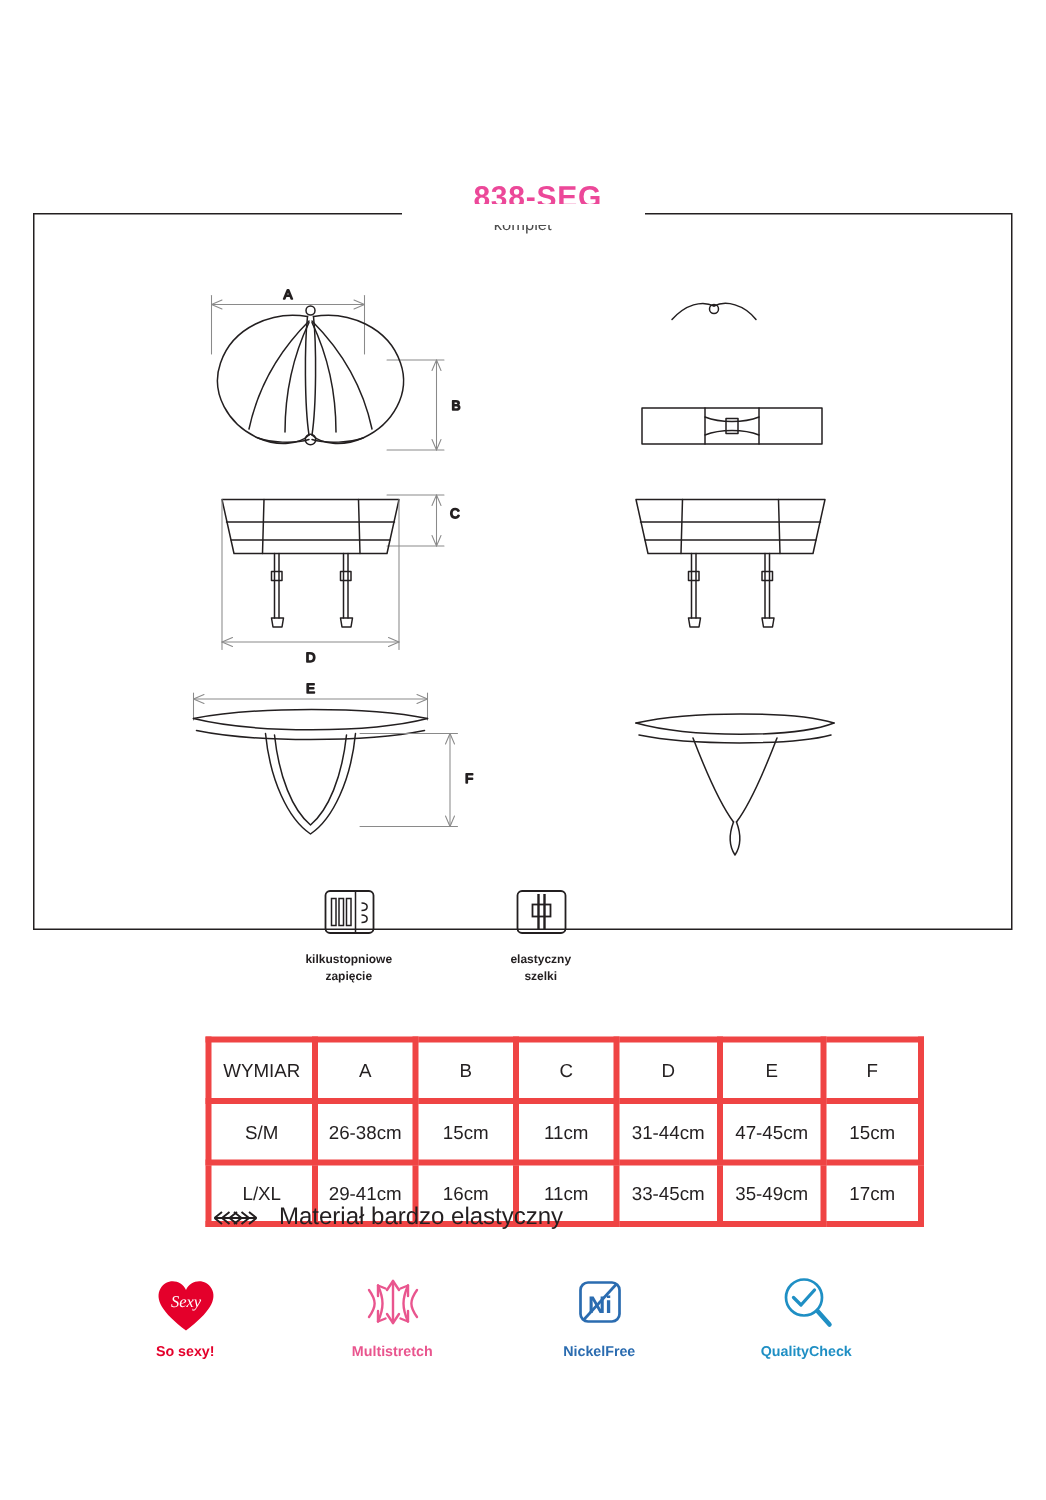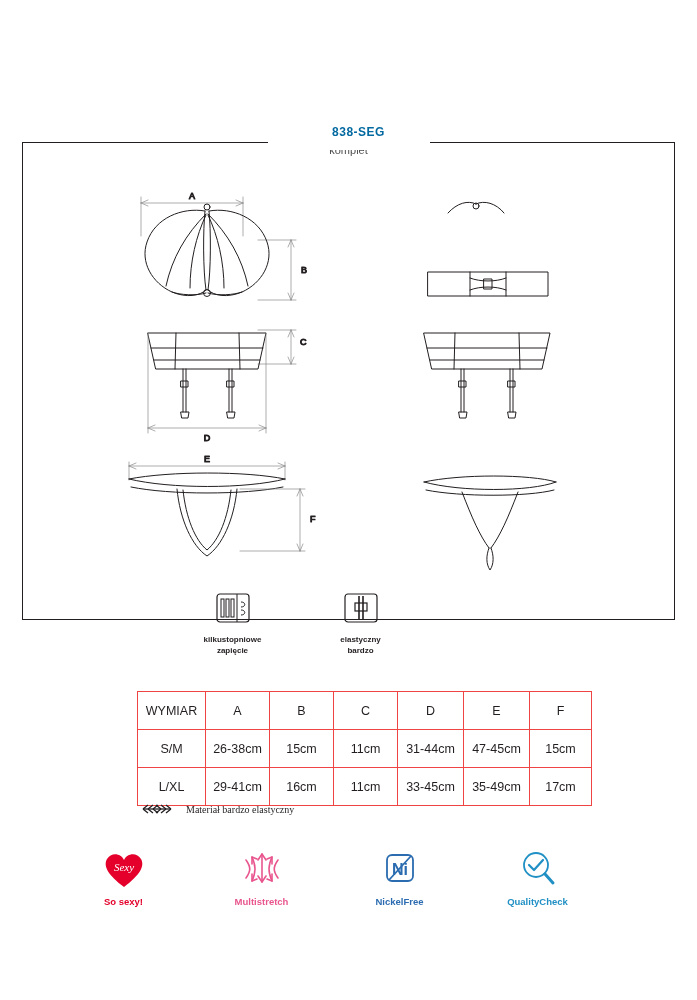--- a/index.html
+++ b/index.html
@@ -22,24 +22,24 @@
 
   
   .title-wrap {
     position: absolute;
     top: 122px;
     left: 0;
     width: 697px;
     text-align: center;
   }
   .title {
-    font-size: 12px;
+    font-size: 20px;
     font-weight: bold;
     letter-spacing: 0.5px;
-    color: #0369a1;
+    color: #ec4899;
     line-height: 20px;
     margin-left: 20px;
   }
   .subtitle {
     font-size: 11px;
     color: #4d4d4d;
     line-height: 14px;
     margin-top: 1px;
   }
 
@@ -106,21 +106,21 @@
     left: 137px;
     top: 691px;
     width: 419px;
   }
   table.sizes {
     border-collapse: collapse;
     width: 419px;
     table-layout: fixed;
   }
   table.sizes td, table.sizes th {
-    border: 1px solid #ef4444;
+    border: 4px solid #ef4444;
     height: 37px;
     font-size: 12.5px;
     font-weight: normal;
     text-align: center;
     color: #231f20;
     padding: 0 2px;
   }
   table.sizes th {
     font-weight: normal;
   }
@@ -135,23 +135,22 @@
   
   .elastic {
     position: absolute;
     left: 137px;
     top: 803px;
     display: flex;
     align-items: center;
     gap: 9px;
   }
   .elastic .note {
-    font-size: 10px;
+    font-size: 16px;
     color: #231f20;
-    font-family: Liberation Serif, serif;
   }
 
   
   .badges {
     position: absolute;
     left: 0;
     top: 846px;
     width: 661px;
     display: flex;
     justify-content: center;
@@ -350,21 +349,21 @@
       <div class="glyph">
         <svg width="40" height="36" viewBox="0 0 40 36">
           <rect x="4" y="4" width="32" height="28" rx="3" fill="none" stroke="#231f20" stroke-width="1.2"></rect>
           <line x1="18" y1="6" x2="18" y2="30" stroke="#231f20" stroke-width="1.6"></line>
           <line x1="22" y1="6" x2="22" y2="30" stroke="#231f20" stroke-width="1.6"></line>
           <rect x="14" y="13" width="12" height="8" fill="none" stroke="#231f20" stroke-width="1.2"></rect>
         </svg>
       </div>
       <div class="cap">
         <span>elastyczny</span><br>
-        <span>bardzo</span>
+        <span>szelki</span>
       </div>
     </div>
   </div>
 
   <div class="table-wrap">
     <table class="sizes">
       <thead>
         <tr>
           <th class="col-label">WYMIAR</th>
           <th class="col-a">A</th>

